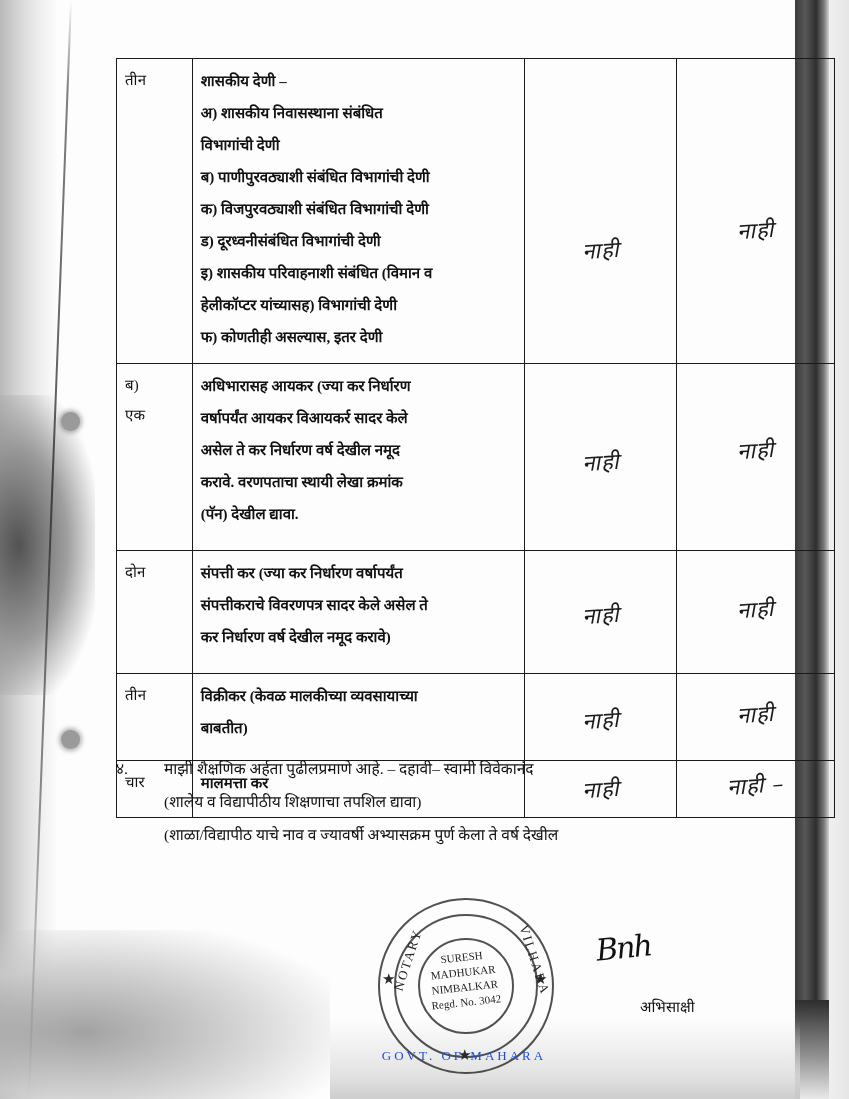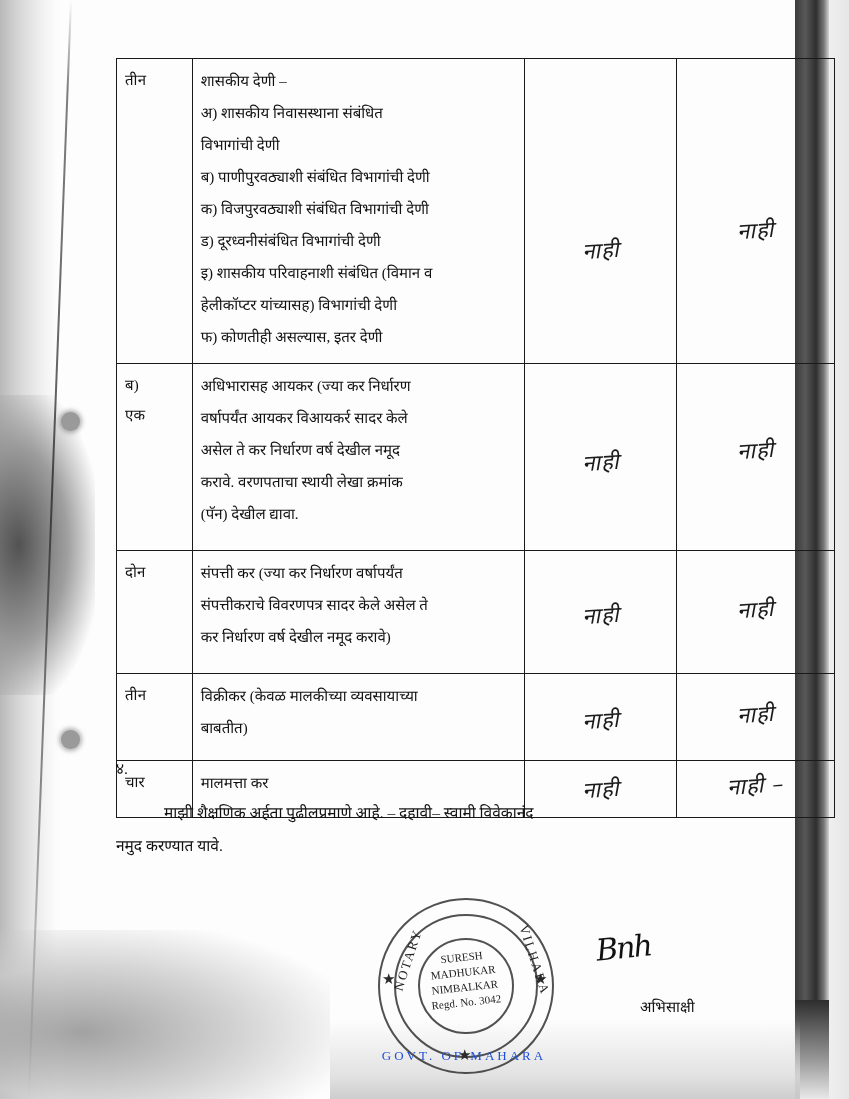--- a/index.html
+++ b/index.html
@@ -112,21 +112,21 @@
 
   .dv-label {
     font-size: 15px;
     line-height: 30px;
     letter-spacing: .2px;
   }
   .dv-desc {
     font-size: 15px;
     line-height: 32px;
   }
-  .dv-desc div { white-space: nowrap; }
+  .dv-desc div { white-space: nowrap; font-weight: bold; }
 
   
   .hand {
     font-family: "DejaVu Serif", serif;
     font-style: italic;
     font-size: 22px;
     color: #1b1b1b;
     display: block;
     text-align: center;
     transform: rotate(-4deg);
@@ -139,21 +139,21 @@
   .para-block {
     position: absolute;
     left: 116px;
     top: 752px;
     width: 620px;
     font-size: 15.5px;
     line-height: 33px;
   }
   .para-row { display: flex; }
   .para-num { width: 48px; flex: none; }
-  .para-txt { flex: 1; margin-top: 44px; }
+  .para-txt { flex: 1; }
   .para-ind { margin-left: 48px; }
 
   
   .seal {
     position: absolute;
     left: 378px;
     top: 898px;
     width: 176px;
     height: 176px;
   }
@@ -331,21 +331,22 @@
         </td>
       </tr>
     </tbody>
   </table>
 
   <div class="para-block">
     <div class="para-row">
       <div class="para-num">४.</div>
       <div class="para-txt">माझी शैक्षणिक अर्हता पुढीलप्रमाणे आहे. – दहावी– स्वामी विवेकानंद</div>
     </div>
-    <div>नमुद करण्यात यावे.</div>
+    <div class="para-ind">(शालेय व विद्यापीठीय शिक्षणाचा तपशिल द्यावा)</div>
+    <div class="para-ind">(शाळा/विद्यापीठ याचे नाव व ज्यावर्षी अभ्यासक्रम पुर्ण केला ते वर्ष देखील</div>
   </div>
 
   <div class="seal">
     <div class="ring ring-outer"></div>
     <div class="ring ring-inner"></div>
     <div class="ring ring-core"></div>
     <div class="seal-star star-l">★</div>
     <div class="seal-star star-r">★</div>
     <div class="seal-star star-b">★</div>
     <div class="seal-side-left">NOTARY</div>

